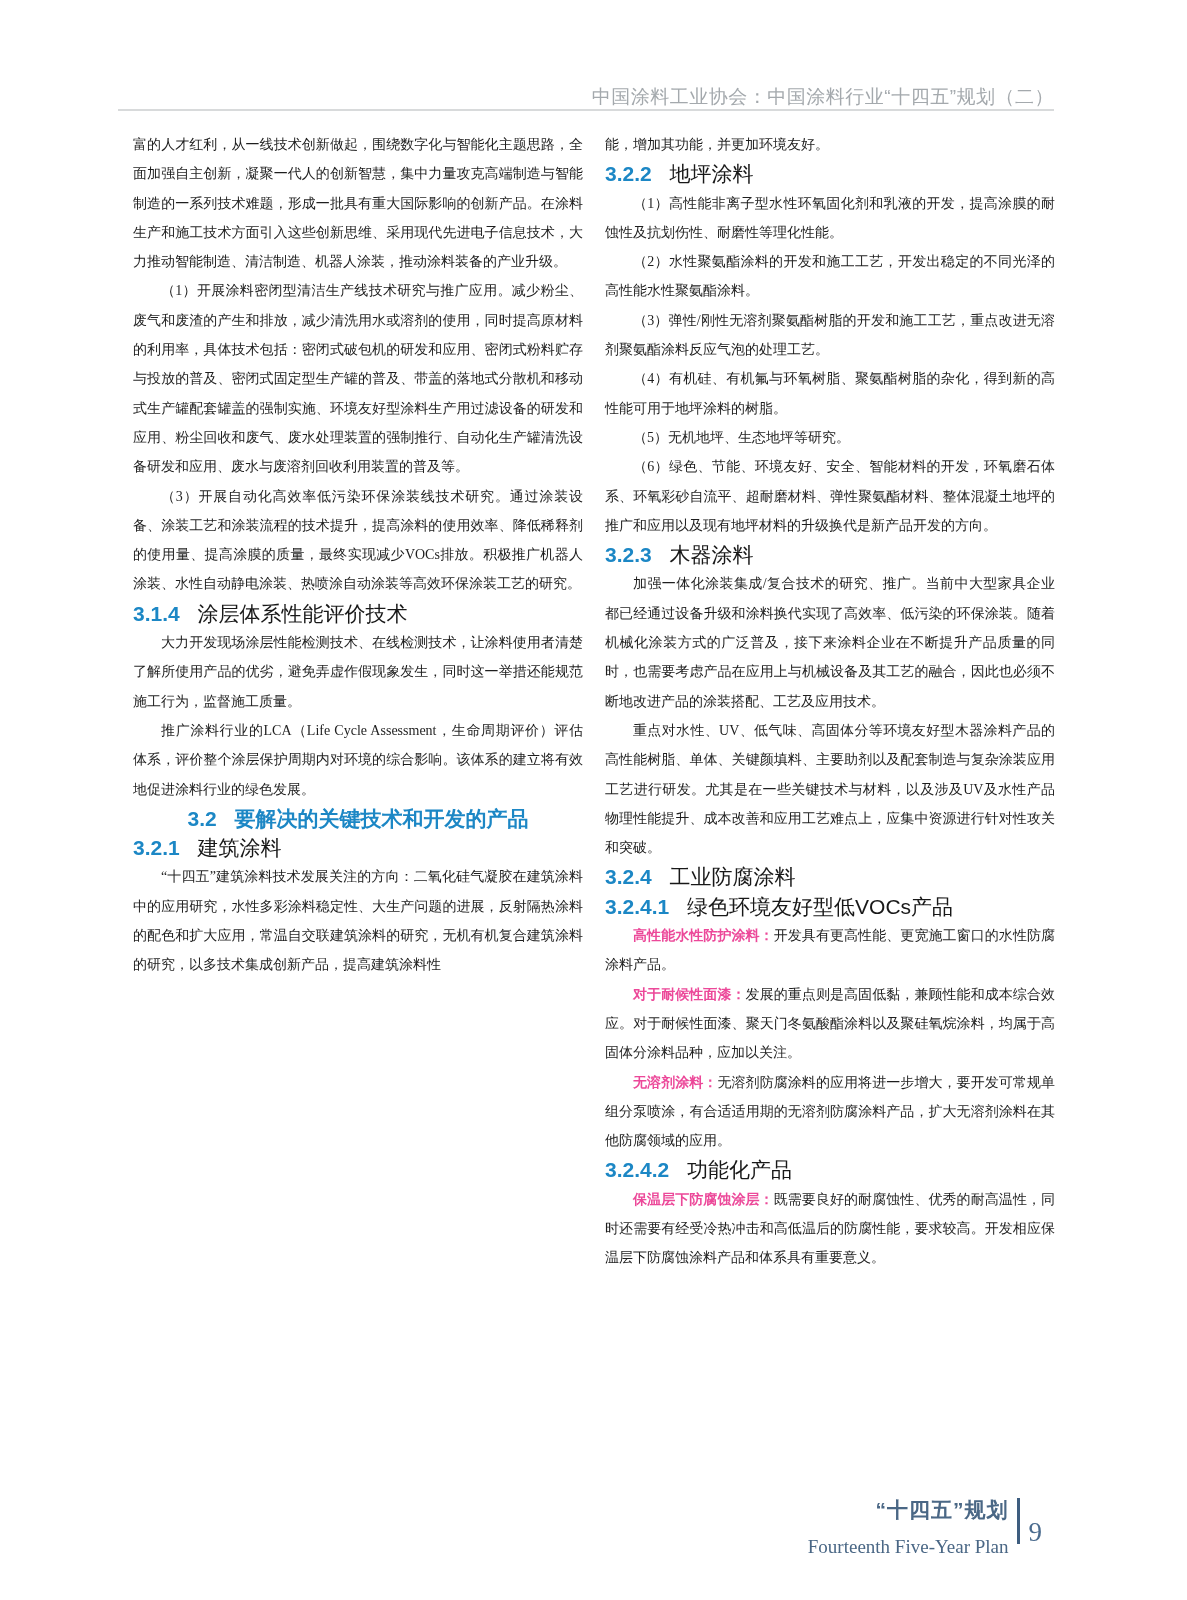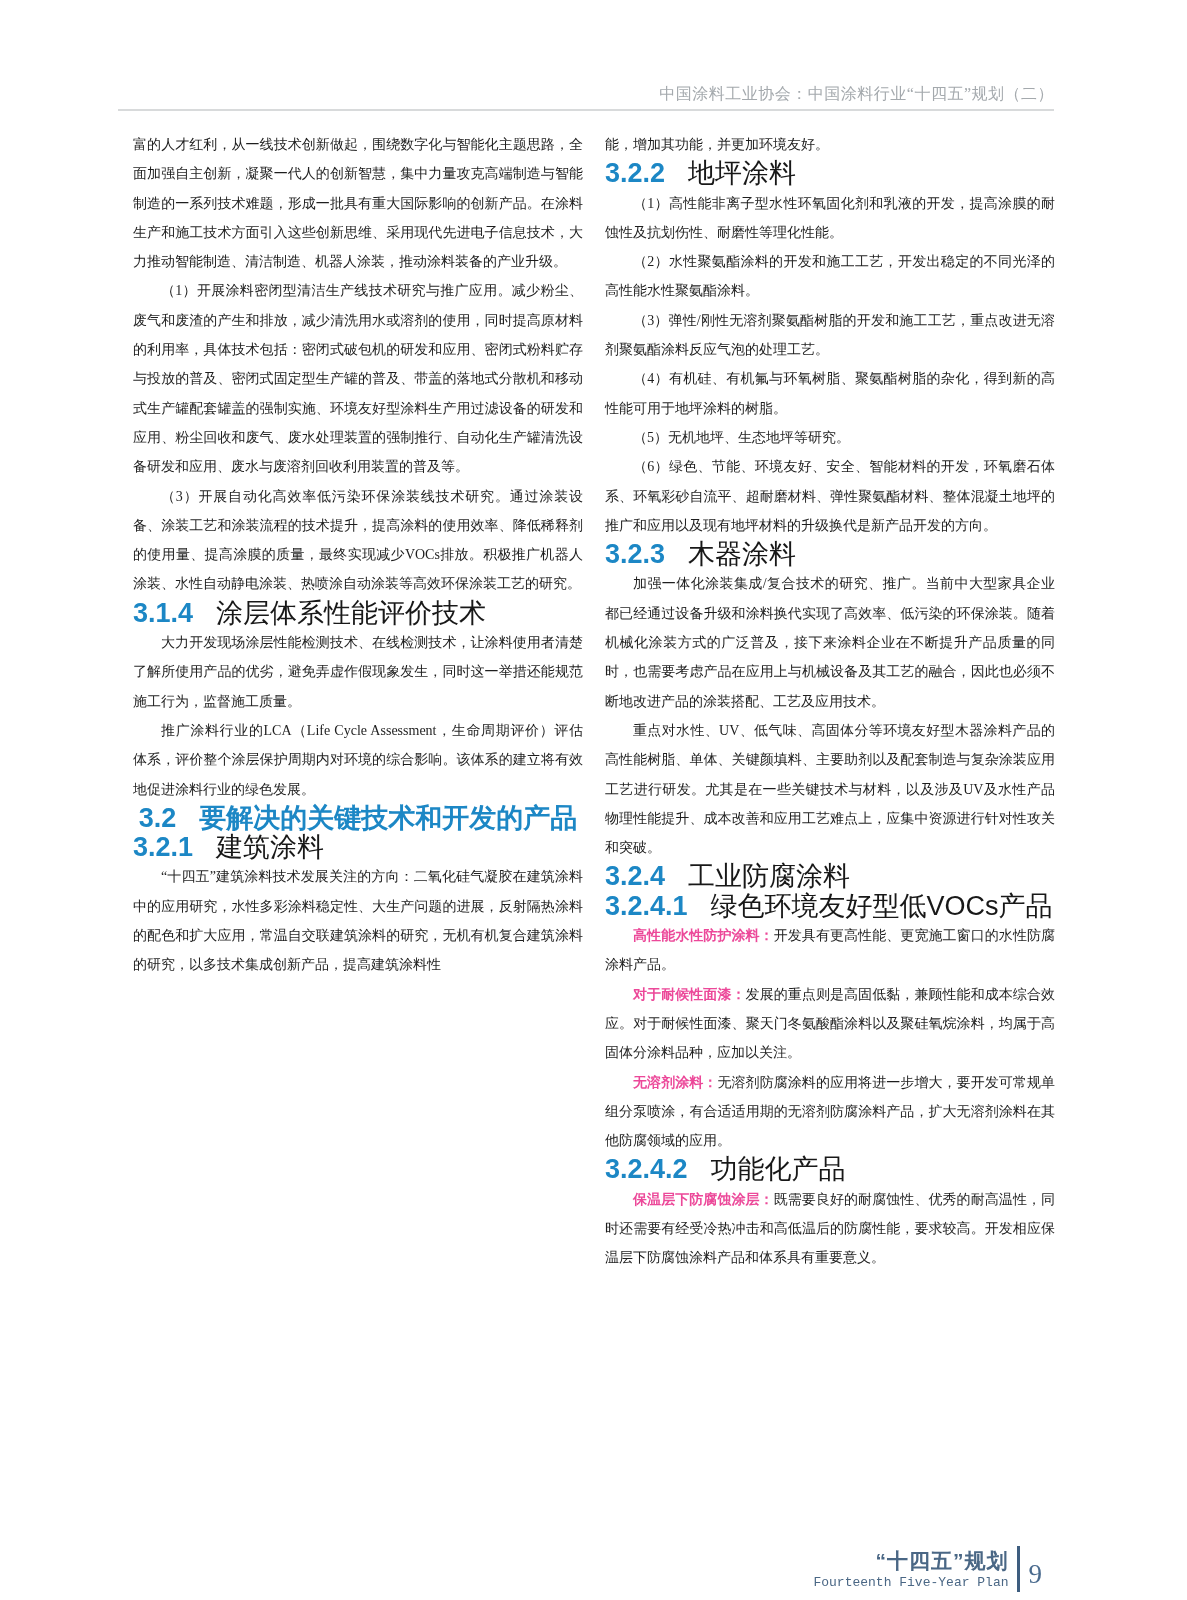--- a/index.html
+++ b/index.html
@@ -2,61 +2,61 @@
 <html><head>
 <meta charset="utf-8">
 <style>
   html,body{margin:0;padding:0;background:#ffffff;}
   body{
     width:1187px;height:1600px;position:relative;overflow:hidden;
     font-family:"Liberation Serif","DejaVu Serif",serif;color:#1e1e1e;
   }
   .page-header{
     position:absolute;top:84px;left:118px;width:936px;text-align:right;
-    font-family:Liberation Serif, serif;
-    font-size:16px;color:#a4a9ad;letter-spacing:.5px;
+    font-family:Liberation Sans, sans-serif;
+    font-size:19px;color:#a4a9ad;letter-spacing:.5px;
   }
   .header-rule{
     position:absolute;top:109px;left:118px;width:936px;height:2px;background:#d8dadb;
   }
   .content{
     position:absolute;top:130px;left:133px;width:922px;
     display:flex;gap:22px;
   }
   .col{width:450px;}
   .para{
     margin:0;font-size:14px;line-height:29.3px;text-align:justify;
     color:#1e1e1e;
   }
   .para.indent{text-indent:2em;}
   .lead{
     font-family:Liberation Sans, sans-serif;
     font-weight:bold;color:#ec4899;
   }
   .h2,.h3{
     font-family:"Liberation Sans","DejaVu Sans",sans-serif;
-    font-size:27px;line-height:29.3px;white-space:nowrap;
+    font-size:21px;line-height:29.3px;white-space:nowrap;
   }
   .h2 .num,.h3 .num{color:#1c87c5;}
   .h2{font-weight:bold;text-align:center;}
   .h2 .title{color:#1c87c5;margin-left:.85em;}
   .h3 .num{font-weight:600;}
   .h3 .title{color:#181818;margin-left:.85em;font-weight:500;}
   .footer{
-    position:absolute;top:1546px;right:145px;
-    display:flex;align-items:flex-end;
+    position:absolute;top:1498px;right:145px;
+    display:flex;align-items:flex-start;
   }
   .footer-text{text-align:right;}
   .footer-cn{
     font-family:"Liberation Sans","DejaVu Sans",sans-serif;
     font-weight:bold;font-size:21px;color:#4a6785;letter-spacing:1px;line-height:24px;
   }
   .footer-en{
-    font-family:Liberation Mono, monospace;
-    font-size:13px;color:#4a6785;line-height:18px;margin-top:1px;
+    font-family:Liberation Serif, serif;
+    font-size:19px;color:#4a6785;line-height:18px;margin-top:16px;
   }
   .footer-bar{width:3px;height:46px;background:#3e5d7f;margin:0 9px 0 8px;}
   .footer-page{
     font-family:"Liberation Serif","DejaVu Serif",serif;
     font-size:27px;color:#4a6b8e;align-self:center;padding-top:10px;
   }
 </style>
 </head>
 <body>
 

